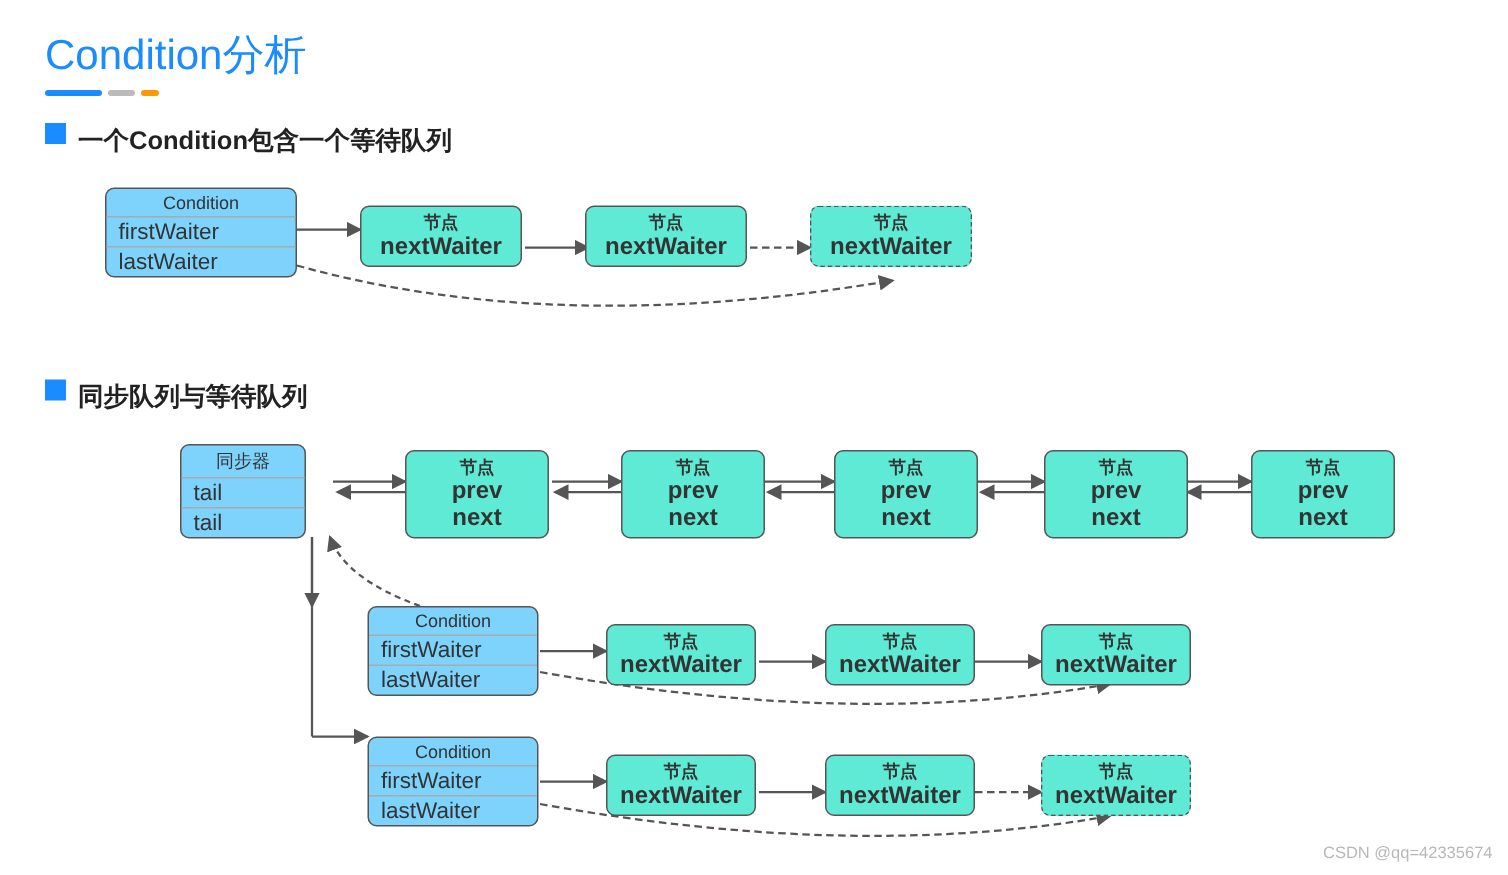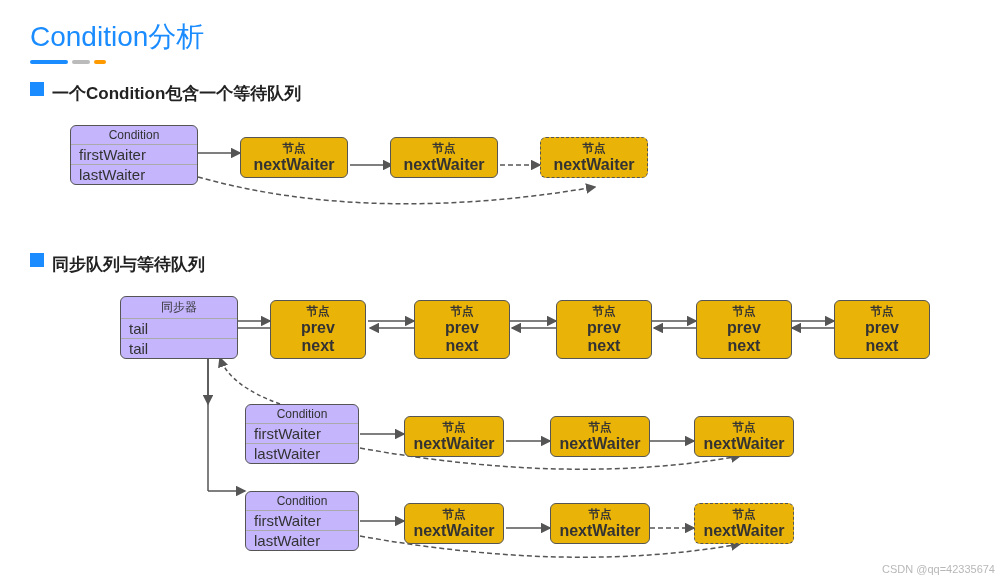--- a/index.html
+++ b/index.html
@@ -44,21 +44,21 @@
     
     .diagram-area {
       position: relative;
       margin-bottom: 22px;
     }
 
     
     .box {
       border: 1.5px solid #555;
       border-radius: 6px;
-      background: #c4b5fd;
+      background: #7dd3fc;
       display: inline-flex;
       flex-direction: column;
       font-size: 12px;
       position: absolute;
     }
     .box-title {
       padding: 2px 8px;
       font-size: 12px;
       color: #333;
       text-align: center;
@@ -67,21 +67,21 @@
       padding: 1px 8px;
       border-top: 1px solid #aaa;
       font-size: 15px;
       color: #333;
     }
 
     
     .node-box {
       border: 1.5px solid #555;
       border-radius: 6px;
-      background: #eab308;
+      background: #5eead4;
       display: inline-flex;
       flex-direction: column;
       align-items: center;
       font-size: 12px;
       position: absolute;
       padding: 3px 6px;
     }
     .node-box.dashed { border-style: dashed; }
     .node-title { font-size: 11.5px; color: #333; font-weight: 600; }
     .node-field { font-size: 16px; color: #333; font-weight: 700; }
@@ -214,21 +214,21 @@
     <path d="M300,250 Q510,288 680,258" stroke="#555" stroke-width="1.5" fill="none" stroke-dasharray="5,3" marker-end="url(#arr2)"></path>
 
     <line x1="148" y1="72" x2="148" y2="118" stroke="#555" stroke-width="1.5" marker-end="url(#arr2)"></line>
 
     <line x1="148" y1="72" x2="148" y2="205" stroke="#555" stroke-width="1.5"></line>
     <line x1="148" y1="205" x2="185" y2="205" stroke="#555" stroke-width="1.5" marker-end="url(#arr2)"></line>
 
     <path d="M220,118 Q170,100 160,72" stroke="#555" stroke-width="1.5" fill="none" stroke-dasharray="4,3" marker-end="url(#arr2)"></path>
   </svg>
 
-  <div class="box" style="left:60px; top:10px; width:118px;">
+  <div class="box" style="left:60px; top:10px; width:84px;">
     <div class="box-title">同步器</div>
     <div class="box-field">tail</div>
     <div class="box-field">tail</div>
   </div>
 
   <div class="node-box" style="left:210px; top:14px; width:96px;">
     <div class="node-title">节点</div>
     <div class="node-field">prev</div>
     <div class="node-field">next</div>
   </div>

